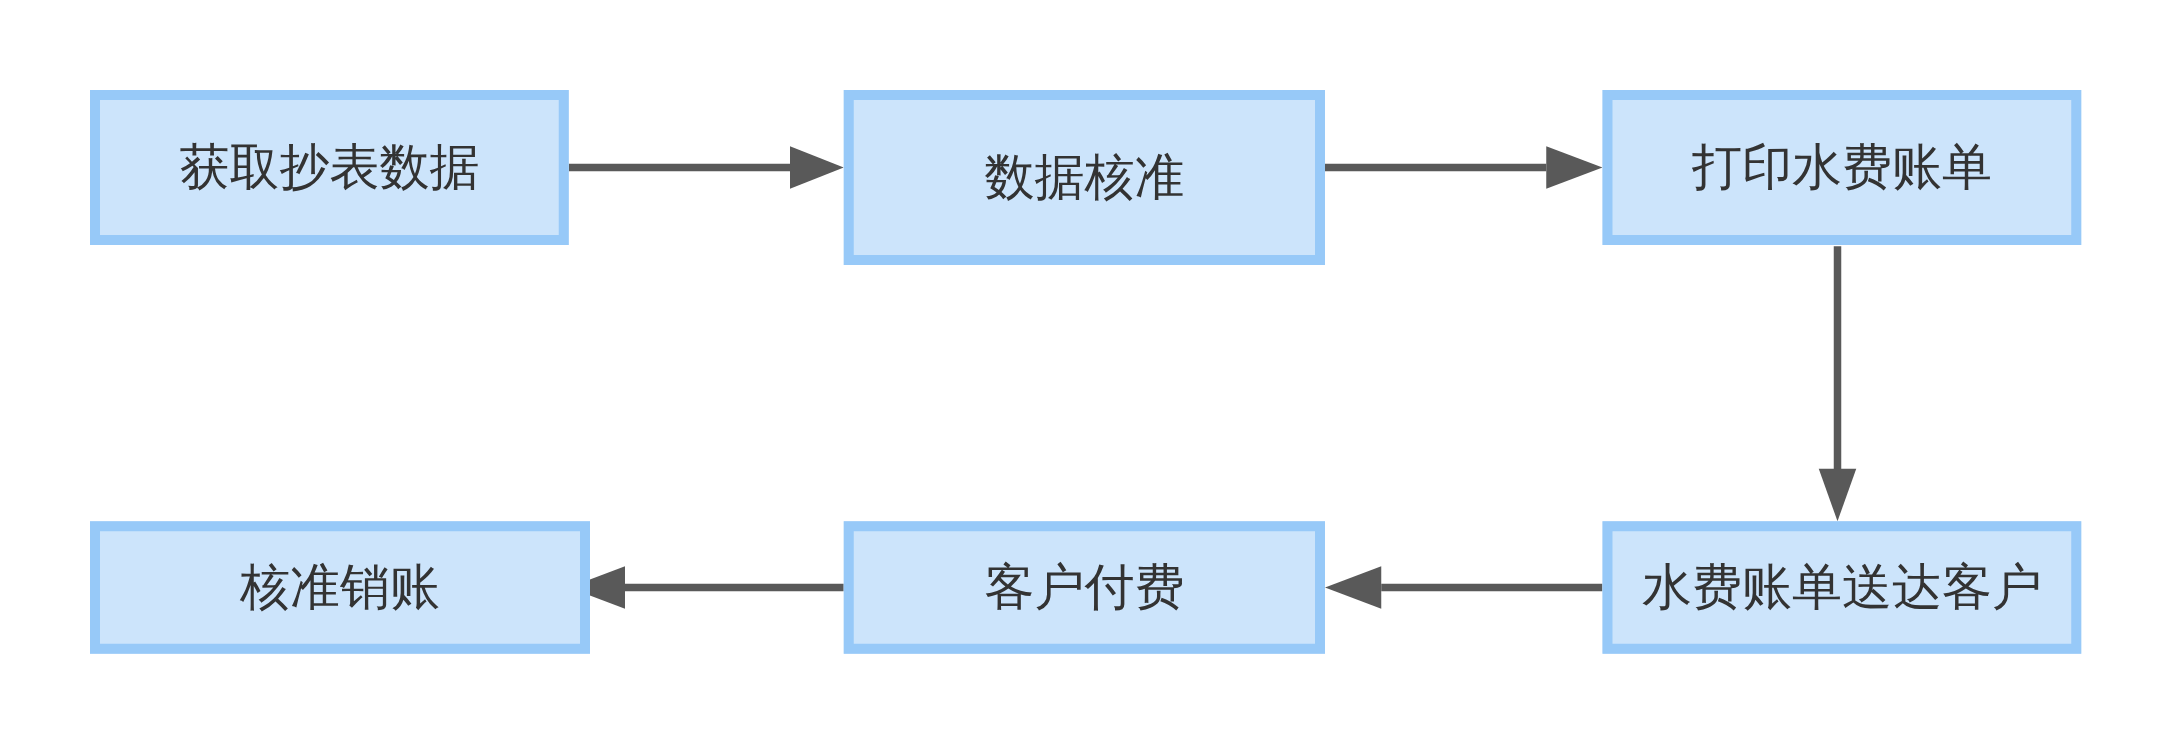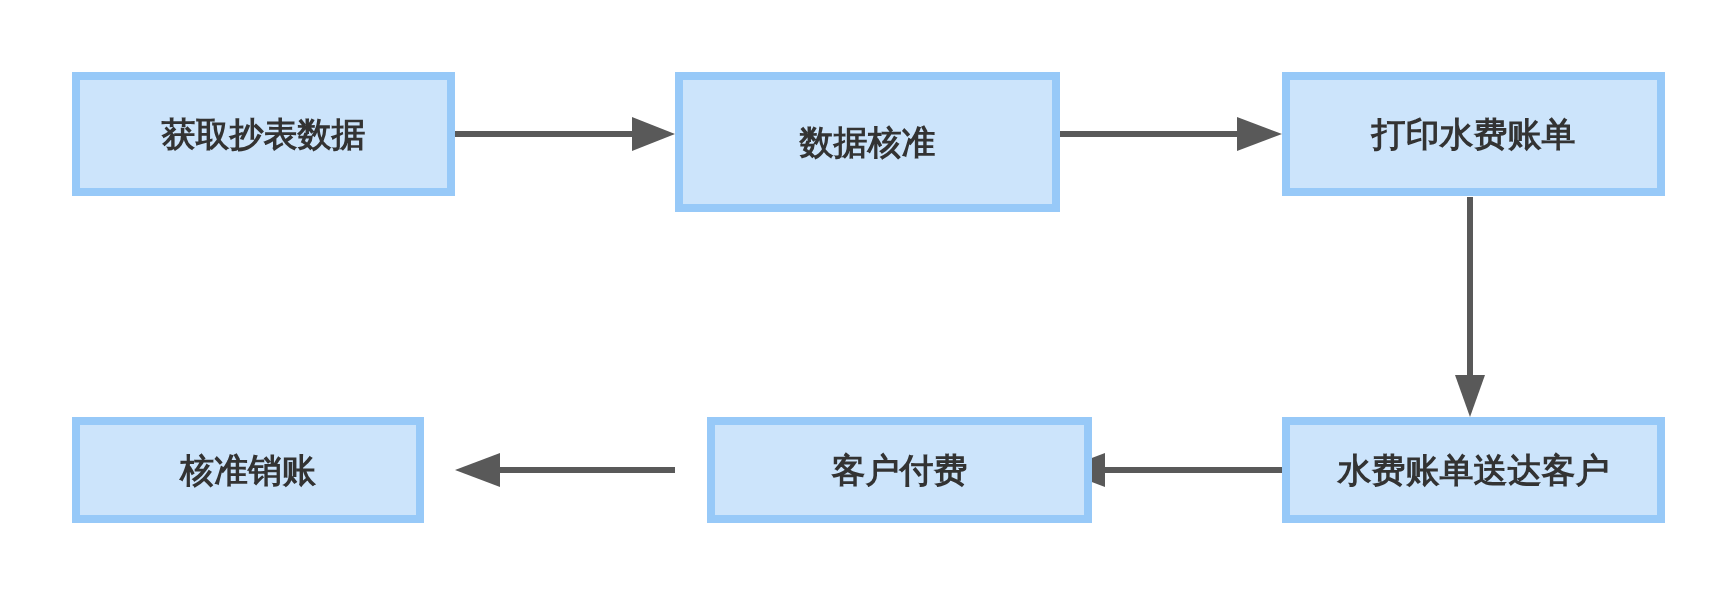--- a/index.html
+++ b/index.html
@@ -33,33 +33,33 @@
   .node {
     position: absolute;
     box-sizing: border-box;
     background: var(--node-fill, #cce4fb);
     border: 8px solid var(--node-border, #97c9f8);
     display: flex;
     align-items: center;
     justify-content: center;
   }
   .node .label {
-    font-size: 34px;
-    font-weight: bold;
+    font-size: 40px;
+    font-weight: normal;
     color: var(--text, #333333);
     letter-spacing: 0px;
     white-space: nowrap;
     line-height: 1;
   }
   .n1 { left: 72px;   top: 72px;  width: 383px; height: 124px; }
   .n2 { left: 675px;  top: 72px;  width: 385px; height: 140px; }
   .n3 { left: 1282px; top: 72px;  width: 383px; height: 124px; }
   .n4 { left: 1282px; top: 417px; width: 383px; height: 106px; }
-  .n5 { left: 675px;  top: 417px; width: 385px; height: 106px; margin-left: 32px; }
-  .n6 { left: 72px;   top: 417px; width: 352px; height: 106px; }
+  .n5 { left: 675px;  top: 417px; width: 385px; height: 106px; }
+  .n6 { left: 72px;   top: 417px; width: 400px; height: 106px; }
 </style>
 </head>
 <body>
 
 <div class="canvas">
 
   <svg class="edges" viewBox="0 0 1735 596" aria-hidden="true">
     <g>
       <line class="edge-line" x1="455" y1="134" x2="632" y2="134"></line>
       <polygon class="edge-head" points="632,117 675,134 632,151"></polygon>

